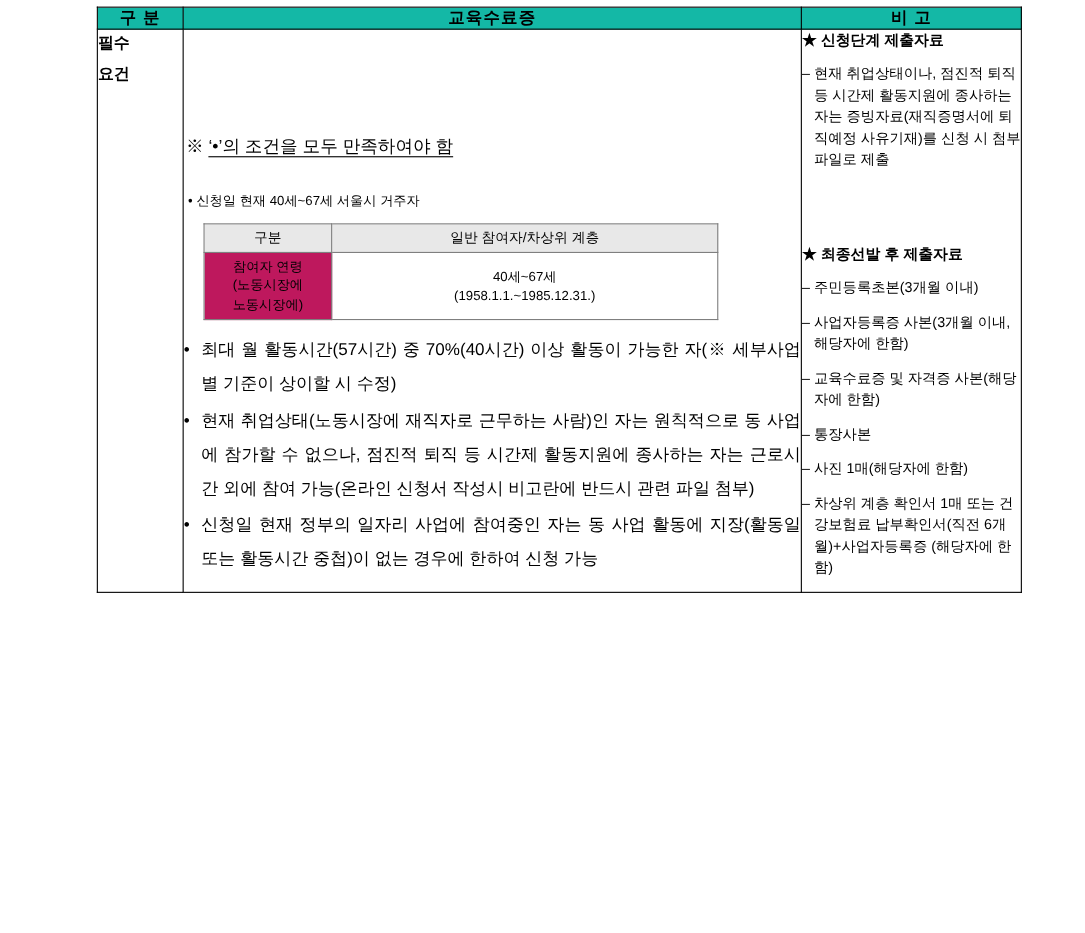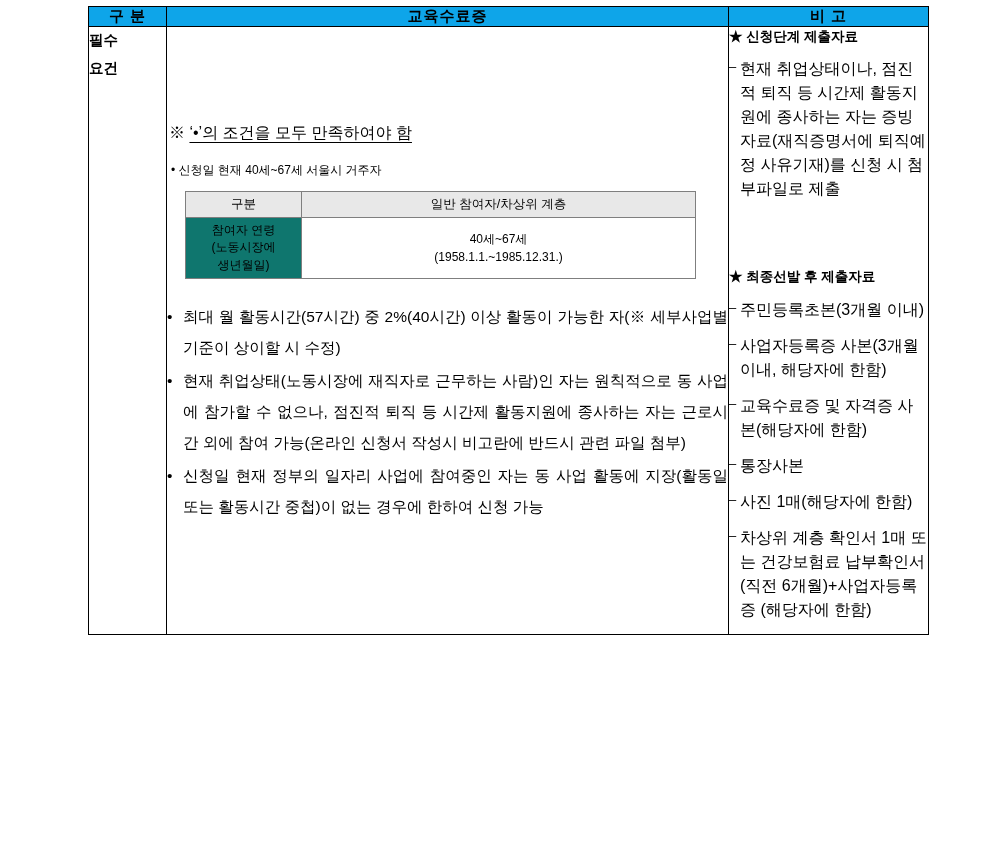--- a/index.html
+++ b/index.html
@@ -35,73 +35,73 @@
   .col-div { width: 78px; }
   .col-detail { width: 562px; }
   .col-note { width: 200px; }
 
   thead th {
     text-align: center;
     font-size: 15px;
     font-weight: bold;
     letter-spacing: 1px;
     padding: 6px 0 7px 0;
-    background: #0ea5e9;
+    background: #14b8a6;
   }
 
   
   .cell-div {
     text-align: left;
     vertical-align: middle;
     font-size: 14.5px;
     font-weight: bold;
     line-height: 1.9;
   }
 
   
   .cell-detail {
     padding: 10px 14px 10px 16px;
   }
   .spacer-top { height: 96px; }
 
   .note-line {
     font-size: 16px;
-    margin: 0 0 18px 2px;
+    margin: 0 0 30px 2px;
     white-space: nowrap;
   }
   .note-line .ul {
     text-decoration: underline;
     text-underline-offset: 4px;
   }
   .bullet-top {
     font-size: 12px;
     margin: 0 0 12px 4px;
     white-space: nowrap;
   }
 
   table.inner {
     border-collapse: collapse;
     table-layout: fixed;
-    width: 511px;
-    margin: 0 0 22px 18px;
+    width: 468px;
+    margin: 0 0 12px 18px;
     font-size: 12px;
   }
   table.inner td {
     border: 1px solid #7f7f7f;
     padding: 4px 4px;
     vertical-align: middle;
   }
   .inner-head {
     background: #e8e8e8;
     text-align: center;
     font-size: 12.5px;
     padding: 5px 4px;
   }
   .inner-label {
-    background: #0f766e;
+    background: #be185d;
     text-align: center;
     width: 116px;
     line-height: 1.45;
     font-size: 12px;
   }
   .inner-val {
     text-align: center;
     line-height: 1.5;
     font-size: 12px;
   }
@@ -153,21 +153,21 @@
   .note-item {
     display: flex;
     margin-bottom: 12px;
   }
   .note-item .dash {
     flex: 0 0 11px;
     font-size: 13px;
   }
   .note-item .txt {
     flex: 1 1 auto;
-    font-size: 16px;
+    font-size: 13px;
     line-height: 1.5;
   }
   .gap-block { height: 54px; }
   .small { font-size: 12.5px; }
   .tight { line-height: 1.45; }
 </style>
 </head>
 <body>
 
 <div class="page">
@@ -208,32 +208,32 @@
             </colgroup>
             <tbody>
               <tr>
                 <td class="inner-head">구분</td>
                 <td class="inner-head">일반 참여자/차상위 계층</td>
               </tr>
               <tr>
                 <td class="inner-label">
                   <div>참여자 연령</div>
                   <div>(노동시장에</div>
-                  <div>생년월일)</div>
+                  <div>노동시장에)</div>
                 </td>
                 <td class="inner-val">
                   <div>40세~67세</div>
                   <div>(1958.1.1.~1985.12.31.)</div>
                 </td>
               </tr>
             </tbody>
           </table>
 
           <ul class="req">
-            <li>최대 월 활동시간(57시간) 중 2%(40시간) 이상 활동이 가능한 자(※ 세부사업별 기준이 상이할 시 수정)</li>
+            <li>최대 월 활동시간(57시간) 중 70%(40시간) 이상 활동이 가능한 자(※ 세부사업별 기준이 상이할 시 수정)</li>
             <li>현재 취업상태(노동시장에 재직자로 근무하는 사람)인 자는 원칙적으로 동 사업에 참가할 수 없으나, 점진적 퇴직 등 시간제 활동지원에 종사하는 자는 근로시간 외에 참여 가능(온라인 신청서 작성시 비고란에 반드시 관련 파일 첨부)</li>
             <li>신청일 현재 정부의 일자리 사업에 참여중인 자는 동 사업 활동에 지장(활동일 또는 활동시간 중첩)이 없는 경우에 한하여 신청 가능</li>
           </ul>
         </td>
 
         <td class="cell-note">
           <div class="note-head">★ 신청단계 제출자료</div>
           <div class="note-item">
             <span class="dash">–</span>
             <span class="txt">현재 취업상태이나, 점진적 퇴직 등 시간제 활동지원에 종사하는 자는 증빙자료(재직증명서에 퇴직예정 사유기재)를 신청 시 첨부파일로 제출</span>

